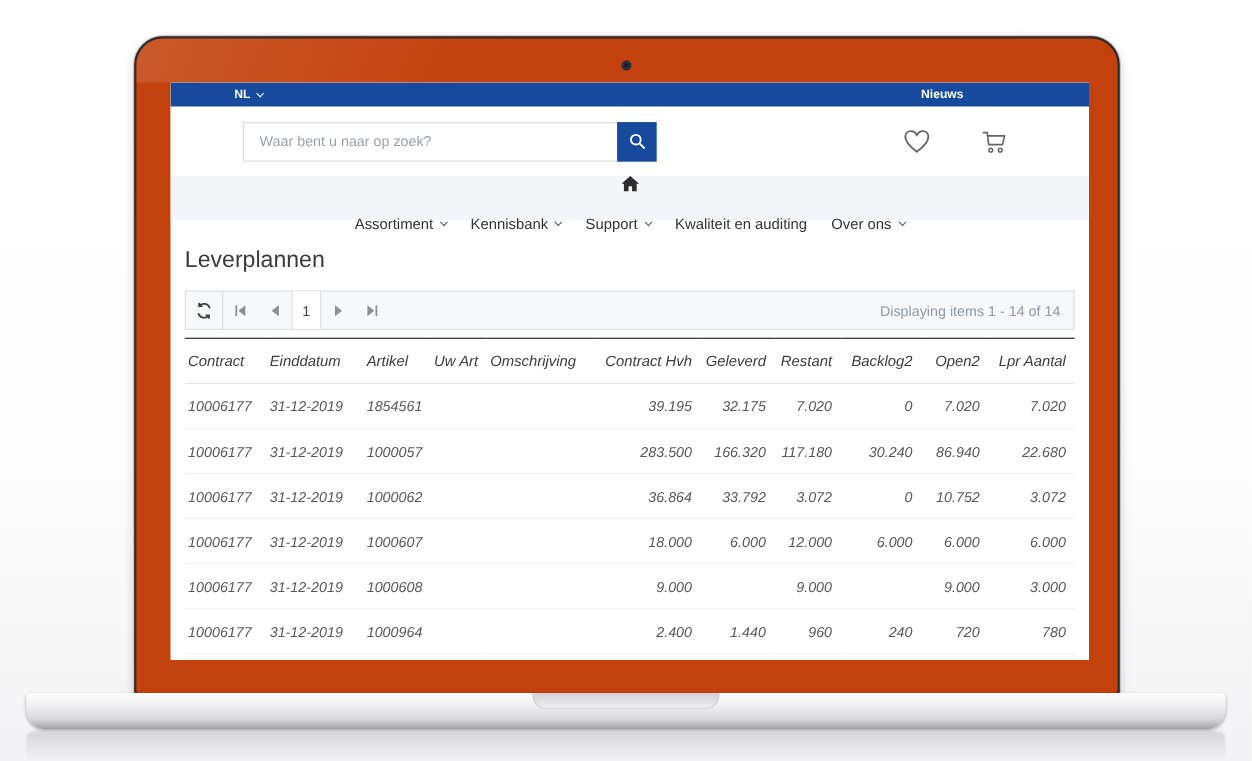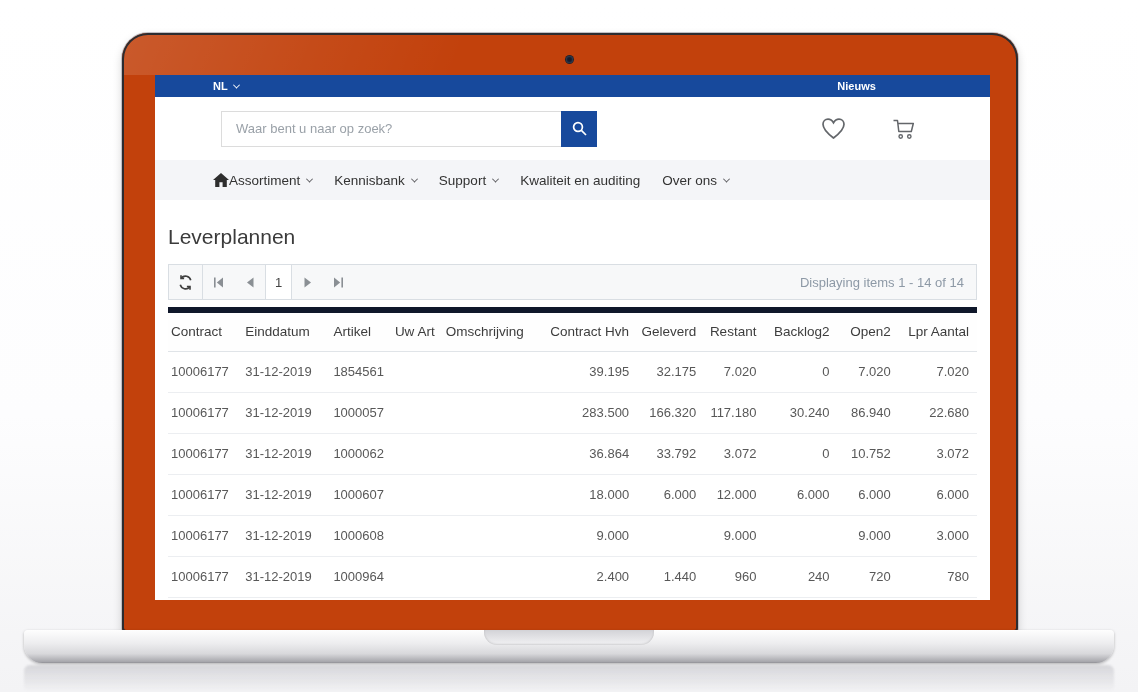--- a/index.html
+++ b/index.html
@@ -85,22 +85,22 @@
   .search-btn {
     width:36px; height:36px; background:#17499c; border:none; cursor:pointer;
     display:flex; align-items:center; justify-content:center;
   }
   .header-icon { margin-left:44px; cursor:pointer; display:flex; align-items:center; }
   .header-icon.first { margin-left:auto; }
 
   
   .main-nav {
     height:40px; background:#f4f5f8;
-    display:flex; align-items:center; padding:0 58px;
-    font-size:13.5px; color:#333;
+    display:flex; align-items:center; gap:22px; padding:0 58px;
+    font-size:13.5px; color:#333;flex-direction:column;
   }
   .nav-home { display:flex; align-items:center; cursor:pointer; }
   .nav-item { display:flex; align-items:center; gap:7px; cursor:pointer; }
 
   
   .content { padding:0 13px; }
   .page-title { margin:25px 0 15px; font-size:21px; font-weight:400; color:#3b3b3b; }
 
   .grid-toolbar {
     height:36px; border:1px solid #d9dee3; background:#f7f8f9;
@@ -108,21 +108,21 @@
   }
   .tb-cell { height:100%; display:flex; align-items:center; justify-content:center; cursor:pointer; }
   .tb-refresh { width:34px; border-right:1px solid #d9dee3; }
   .tb-btn { width:31px; }
   .tb-page {
     width:27px; background:#fff; border-left:1px solid #d9dee3; border-right:1px solid #d9dee3;
     font-size:13px; color:#444; cursor:default;
   }
   .tb-status { margin-left:auto; padding-right:12px; font-size:13px; color:#8d99a6; }
 
-  table.grid { width:100%; border-collapse:collapse; table-layout:fixed; margin-top:7px; border-top:6px solid #0f172a; }
+  table.grid { width:100%; border-collapse:collapse; table-layout:fixed; margin-top:7px; border-top:1px solid #0f172a;font-style:italic; }
   .grid th {
     height:41px; font-size:13.5px; font-weight:400; color:#3d3d3d;
     border-bottom:1px solid #e0e4e8; white-space:nowrap; overflow:hidden;
     padding:0 8px 0 3px; cursor:pointer; background:#fefefe;
   }
   .grid td {
     height:41px; font-size:13px; color:#585858;
     border-bottom:1px solid #eceef1; white-space:nowrap; overflow:hidden;
     padding:0 8px 0 3px;
   }

